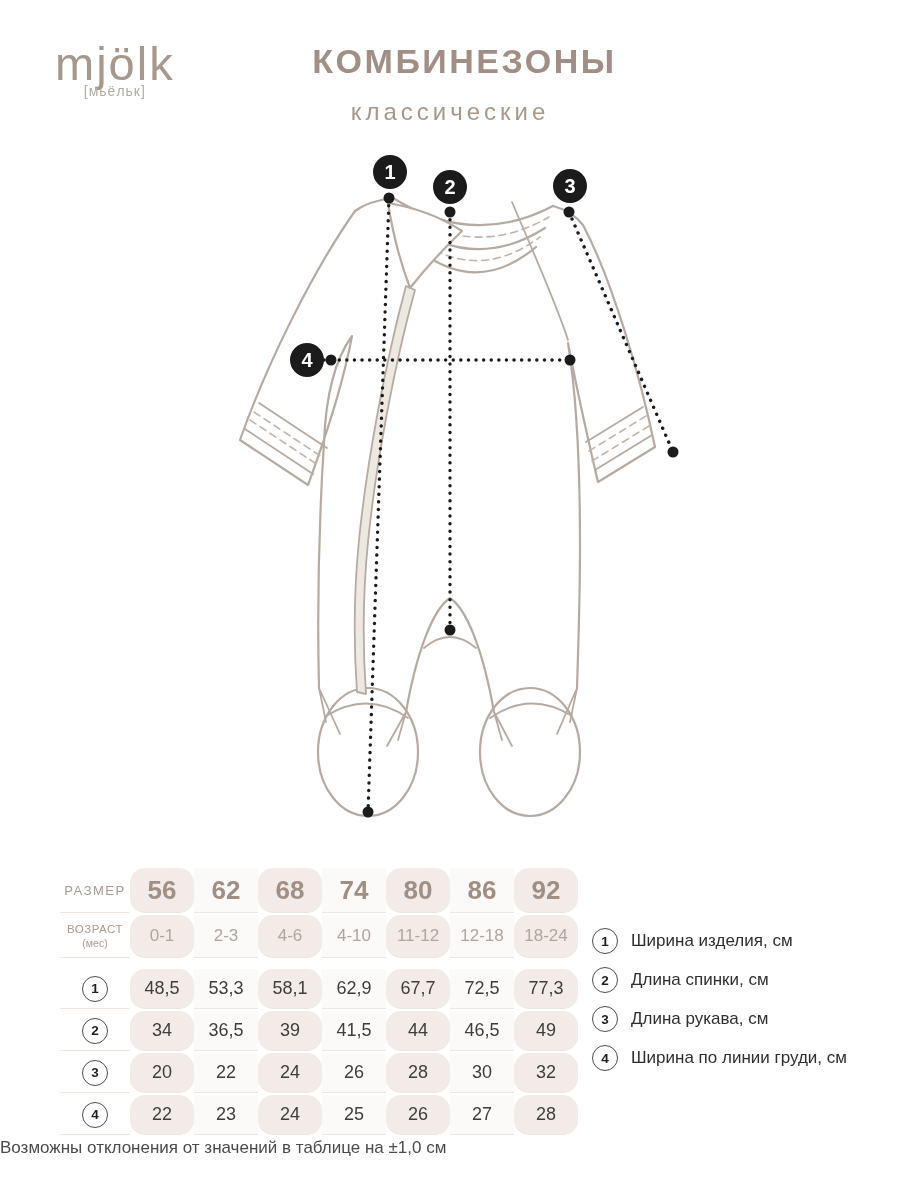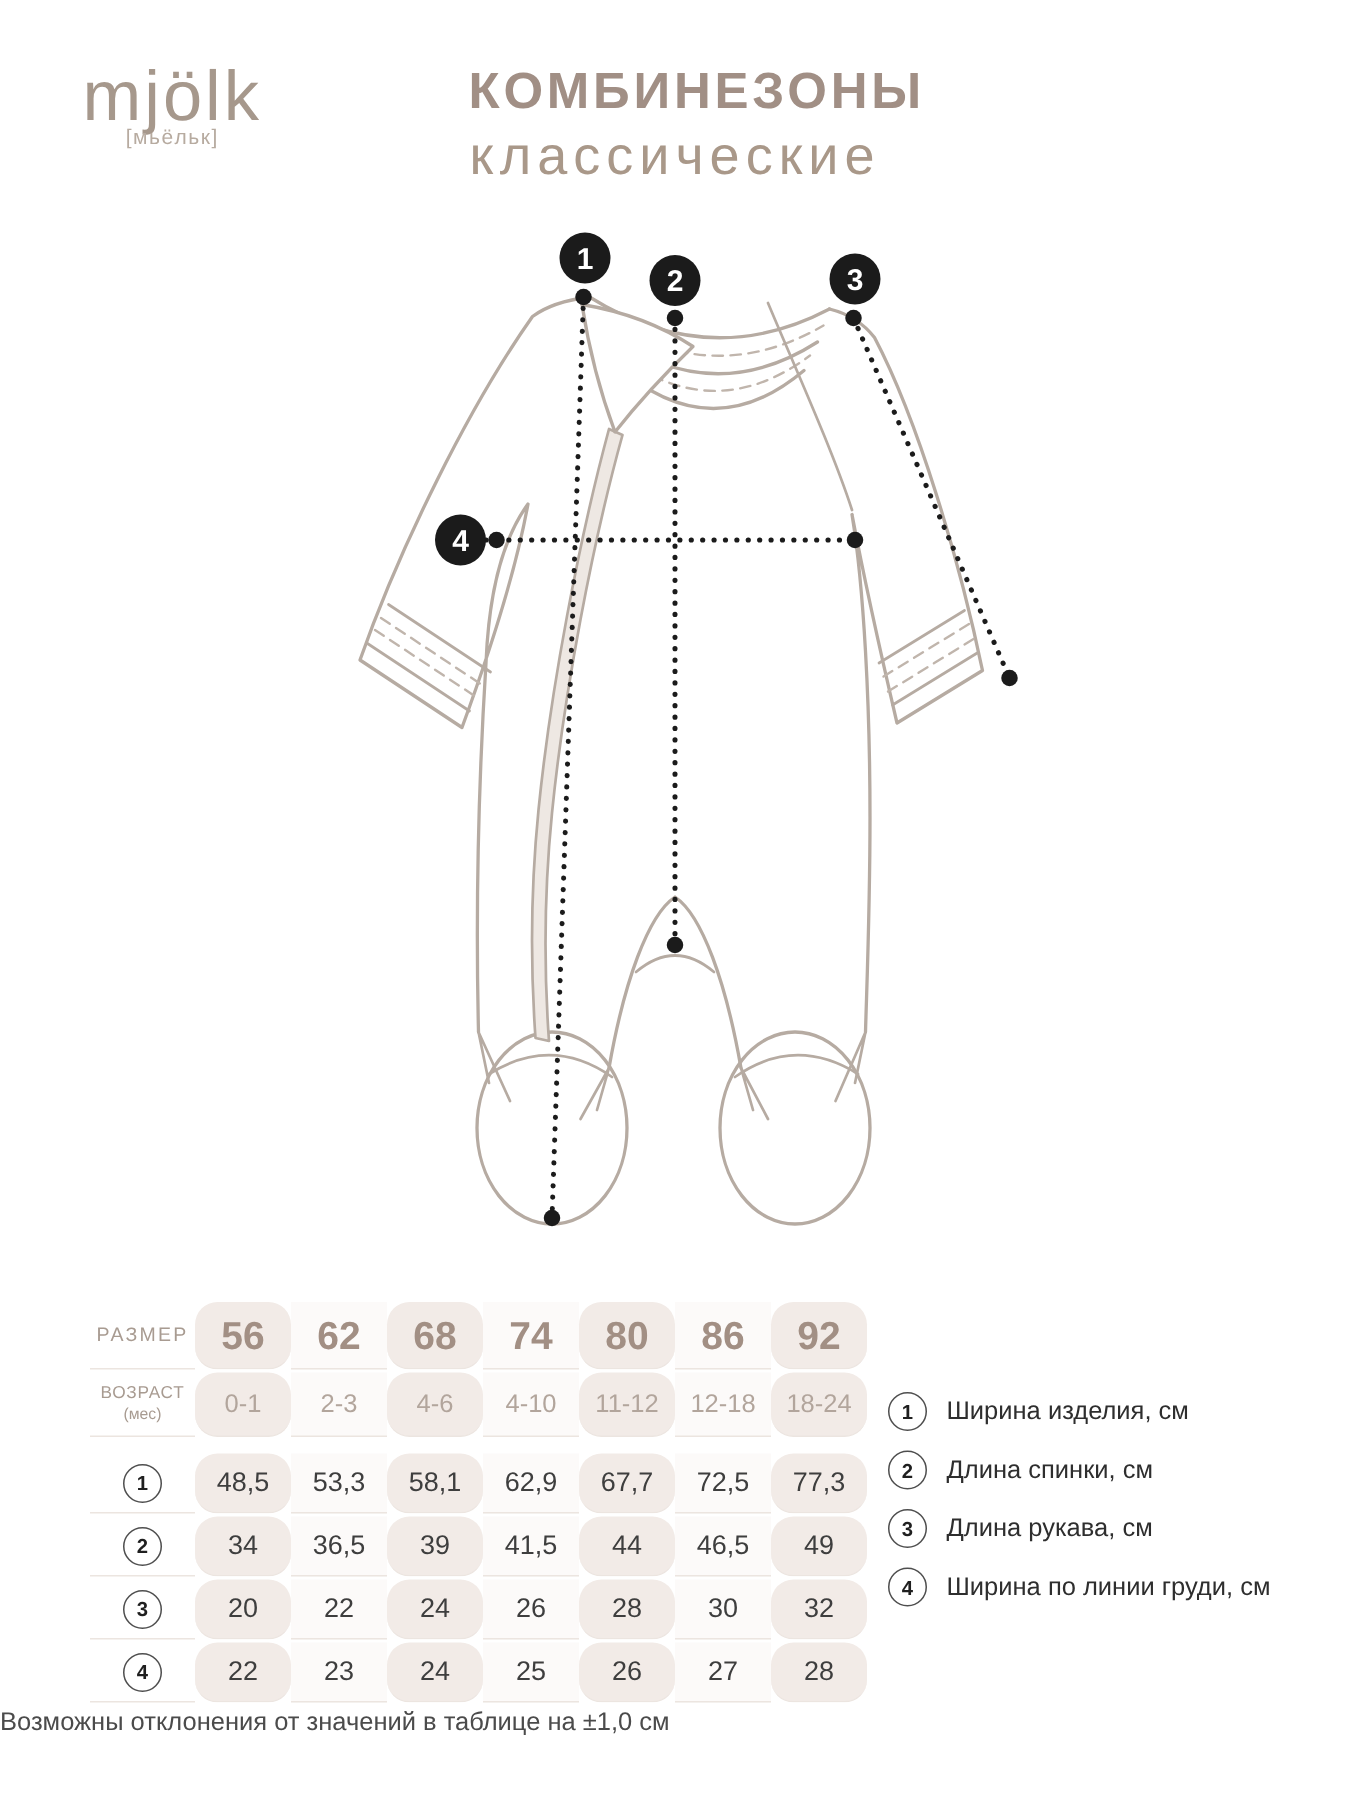--- a/index.html
+++ b/index.html
@@ -7,21 +7,21 @@
         font-family:"Liberation Sans","DejaVu Sans",sans-serif;}
 
   
   .logo{position:absolute;left:55px;top:40px;color:#a6988c;}
   .logo .word{font-size:47px;font-weight:300;letter-spacing:2px;line-height:1;}
   .logo .sub{text-align:center;font-size:14px;letter-spacing:1px;color:#b7aba0;margin-top:-4px;}
 
   
   .title{position:absolute;left:0;top:44px;width:100%;text-align:center;color:#a18f85;}
   .title .t1{font-size:34px;font-weight:700;letter-spacing:2.5px;line-height:1.05;margin-left:29px;}
-  .title .t2{font-size:36px;font-weight:400;letter-spacing:4px;color:#a99889;margin-top:3px;}
+  .title .t2{font-size:24px;font-weight:400;letter-spacing:4px;color:#a99889;margin-top:18px;}
 
   
   .figure{position:absolute;left:140px;top:140px;width:620px;height:700px;}
 
   
   table.size-table{position:absolute;left:60px;top:866px;border-collapse:separate;border-spacing:0 2px;}
   table.size-table td{text-align:center;vertical-align:middle;border-bottom:1px solid #ece5e0;}
   td.lbl{width:68px;background:#ffffff;}
   td.c{width:62px;}
   td.o{background:#f2ebe7;border-radius:15px;}

